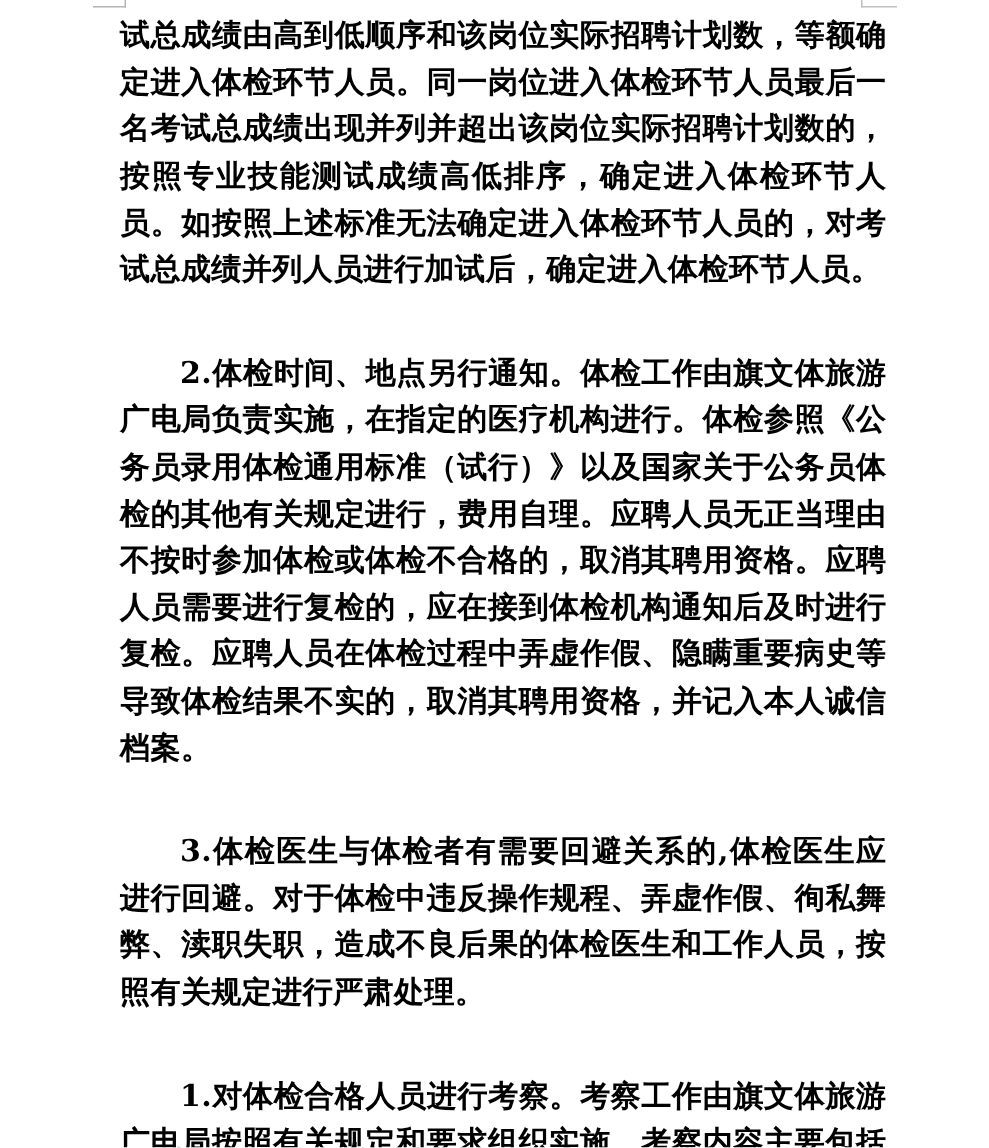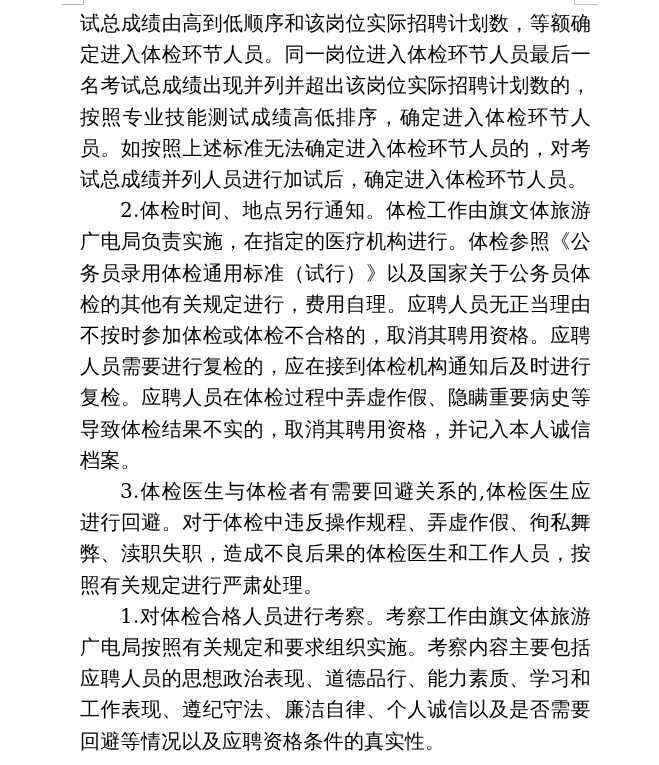--- a/index.html
+++ b/index.html
@@ -6,20 +6,21 @@
     html, body {
       background: #ffffff;
       font-family: "DejaVu Serif", serif;
     }
     .page {
       position: relative;
       width: 659px;
       height: 765px;
       background: #ffffff;
       overflow: hidden;
+      font-weight: bold;
     }
     
     .crop-mark {
       position: absolute;
       top: 0;
       height: 5px;
     }
     .crop-mark.left {
       left: 62px;
       width: 22px;
@@ -42,20 +43,21 @@
       line-height: 31.2px;
       text-align: justify;
       text-justify: inter-ideograph;
       letter-spacing: 0.3px;
     }
     .para {
       margin: 0;
     }
     .para.indent {
       text-indent: 2em;
+      margin-top: 38px;
     }
   </style>
 </head>
 <body>
 
 <div class="page">
   <div class="crop-mark left"></div>
   <div class="crop-mark right"></div>
 
   <div class="text-block">

